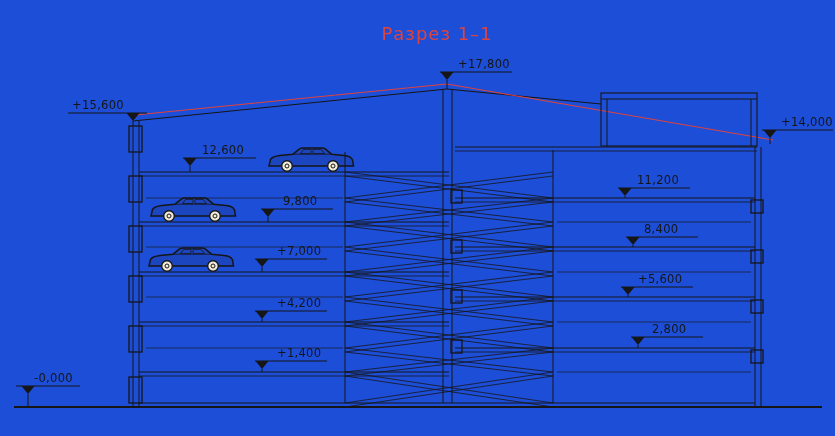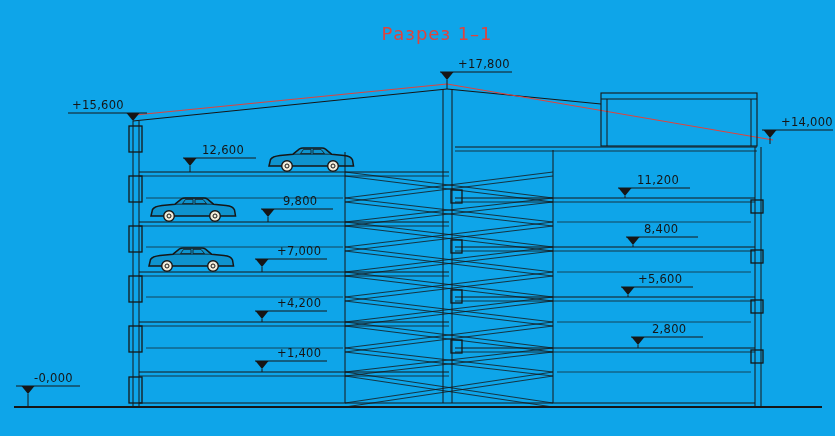--- a/index.html
+++ b/index.html
@@ -1,18 +1,18 @@
 <!DOCTYPE html>
 <html><head>
 <meta charset="utf-8">
 <style>
   html,body{margin:0;padding:0;background:#f2ecda;}
   .stage{
     position:relative;width:835px;height:436px;overflow:hidden;
-    background:#0ea5e9;font-family:"DejaVu Sans", sans-serif;
+    background:#1d4ed8;font-family:"DejaVu Sans", sans-serif;
   }
   svg{position:absolute;left:0;top:0;}
   .lvl{font-size:11.5px;fill:#161616;letter-spacing:.3px;}
   .ttl{font-size:18px;fill:#e0433c;letter-spacing:1px;}
   .ln{stroke:#161616;stroke-width:1;fill:none;}
   .thin{stroke:#161616;stroke-width:.8;fill:none;}
   .thick{stroke:#161616;stroke-width:2.2;fill:none;}
   .red{stroke:#e0433c;stroke-width:1;fill:none;}
   .tri{fill:#161616;stroke:none;}
   .wallrect{fill:none;stroke:#161616;stroke-width:1.3;}

